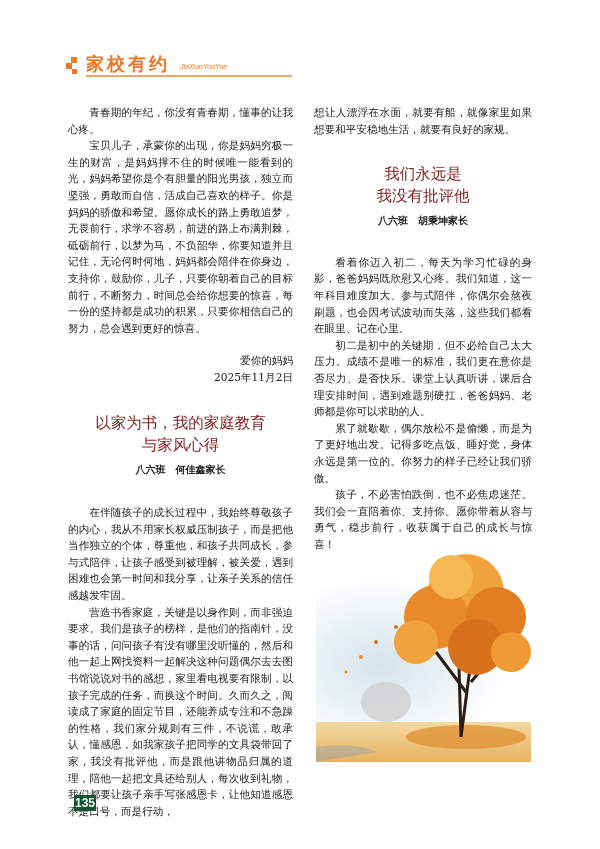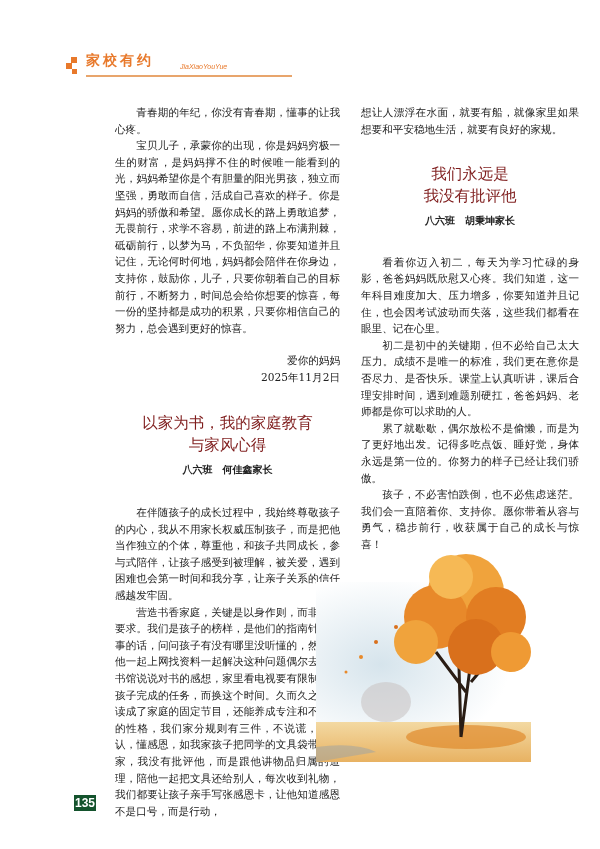--- a/index.html
+++ b/index.html
@@ -5,26 +5,26 @@
   html, body { margin: 0; padding: 0; background: #ffffff; }
   body { width: 600px; height: 849px; position: relative; overflow: hidden;
          font-family: "DejaVu Serif", "Liberation Serif", serif; color: #222; }
   .header { position: absolute; left: 66px; top: 52px; width: 222px; height: 28px; }
   .logo-mark { position: absolute; left: 0; top: 5px; width: 16px; height: 16px; }
   .logo-mark span { position: absolute; background: #e8792b; }
   .logo-mark .a { left: 5px; top: 0; width: 6px; height: 6px; }
   .logo-mark .b { left: 0; top: 6px; width: 6px; height: 6px; }
   .logo-mark .c { left: 6px; top: 12px; width: 5px; height: 5px; }
   .header-title { position: absolute; left: 20px; top: 0; font-family: "DejaVu Sans", sans-serif;
-                  font-size: 14px; font-weight: bold; color: #e8792b; letter-spacing: 3px; }
+                  font-size: 18px; font-weight: bold; color: #e8792b; letter-spacing: 3px; }
   .header-sub { position: absolute; left: 114px; top: 11px; font-family: "Liberation Sans", sans-serif;
                 font-size: 7px; font-style: italic; color: #e8792b; }
   .header-line { position: absolute; left: 20px; top: 23px; width: 206px; height: 2px; background: #e8a56c; }
 
-  .col { position: absolute; font-size: 10.6px; line-height: 16.6px; text-align: justify; margin-left: 47px; }
+  .col { position: absolute; font-size: 10.6px; line-height: 16.6px; text-align: justify; }
   .col-left { left: 68px; top: 104px; width: 225px; }
   .col-right { left: 314px; top: 104px; width: 218px; }
   .p { margin: 0; text-indent: 2em; }
   .p-noind { margin: 0; }
   .right { text-align: right; margin: 0; }
   .blank { height: 16px; }
 
   .title { text-align: center; font-size: 15.5px; line-height: 22px; margin: 0; color: #7f1d1d; }
   .byline { text-align: center; font-size: 10px; margin: 6px 0 0 0; font-weight: bold; }
 
@@ -62,21 +62,21 @@
   <p class="p">营造书香家庭，关键是以身作则，而非强迫要求。我们是孩子的榜样，是他们的指南针，没事的话，问问孩子有没有哪里没听懂的，然后和他一起上网找资料一起解决这种问题偶尔去去图书馆说说对书的感想，家里看电视要有限制，以孩子完成的任务，而换这个时间。久而久之，阅读成了家庭的固定节目，还能养成专注和不急躁的性格，我们家分规则有三件，不说谎，敢承认，懂感恩，如我家孩子把同学的文具袋带回了家，我没有批评他，而是跟他讲物品归属的道理，陪他一起把文具还给别人，每次收到礼物，我们都要让孩子亲手写张感恩卡，让他知道感恩不是口号，而是行动，</p>
 </div>
 
 <div class="col col-right">
   <p class="p-noind">想让人漂浮在水面，就要有船，就像家里如果想要和平安稳地生活，就要有良好的家规。</p>
   <div style="height:26px"></div>
   <p class="title">我们永远是</p>
   <p class="title">我没有批评他</p>
   <p class="byline">八六班　胡秉坤家长</p>
   <div style="height:24px"></div>
-  <p class="p">看着你迈入初二，每天为学习忙碌的身影，爸爸妈妈既欣慰又心疼。我们知道，这一年科目难度加大、压力增多，你要知道并且记住，也会因考试波动而失落，这些我们都看在眼里、记在心里。</p>
+  <p class="p">看着你迈入初二，每天为学习忙碌的身影，爸爸妈妈既欣慰又心疼。我们知道，这一年科目难度加大、参与式陪伴，你偶尔会熬夜刷题，也会因考试波动而失落，这些我们都看在眼里、记在心里。</p>
   <p class="p">初二是初中的关键期，但不必给自己太大压力。成绩不是唯一的标准，我们更在意你是否尽力、是否快乐。课堂上认真听讲，课后合理安排时间，遇到难题别硬扛，爸爸妈妈、老师都是你可以求助的人。</p>
   <p class="p">累了就歇歇，偶尔放松不是偷懒，而是为了更好地出发。记得多吃点饭、睡好觉，身体永远是第一位的。你努力的样子已经让我们骄傲。</p>
   <p class="p">孩子，不必害怕跌倒，也不必焦虑迷茫。我们会一直陪着你、支持你。愿你带着从容与勇气，稳步前行，收获属于自己的成长与惊喜！</p>
 </div>
 
 <div class="illustration">
   <svg width="215" height="240" viewBox="0 0 215 240">
     <defs>
       <radialGradient id="sky" cx="30%" cy="55%" r="60%">
         <stop offset="0%" stop-color="#d6e4ec"></stop>

